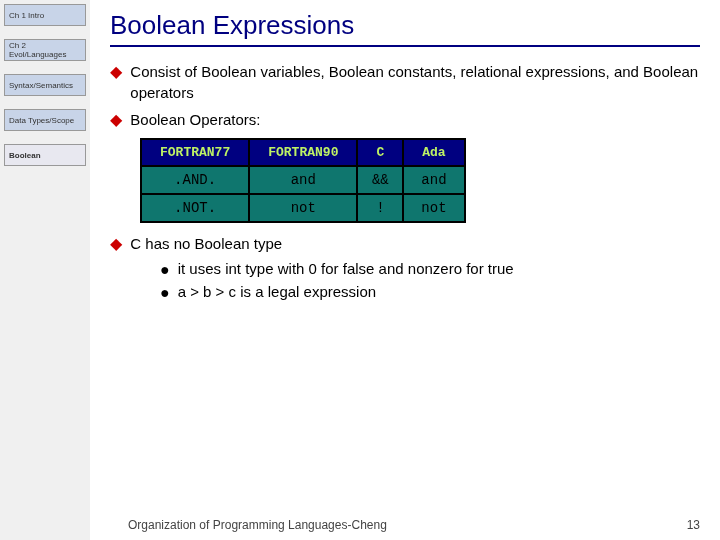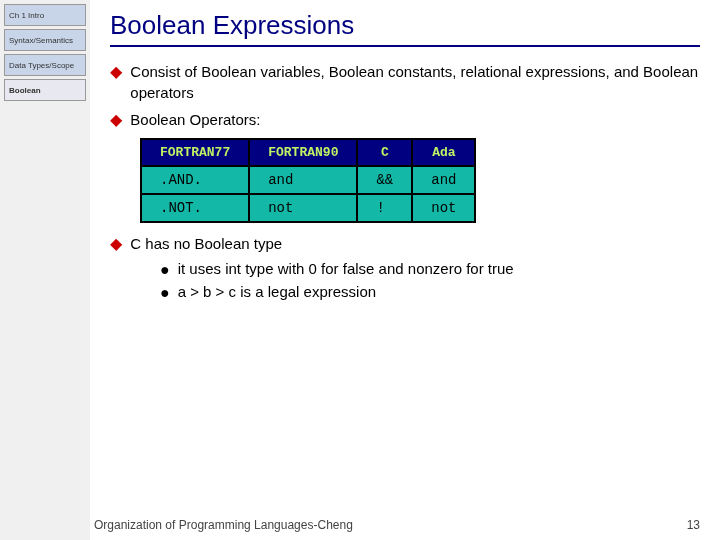--- a/index.html
+++ b/index.html
@@ -21,21 +21,21 @@
       flex-direction: row;
     }
 
     .left-sidebar {
       width: 90px;
       min-width: 90px;
       background: #f0f0f0;
       padding: 4px;
       display: flex;
       flex-direction: column;
-      gap: 3px;
+      gap: 13px;
     }
 
     .sidebar-card {
       background: #c8d4e8;
       border: 1px solid #999;
       height: 22px;
       font-size: 8px;
       display: flex;
       align-items: center;
       padding: 0 4px;
@@ -101,58 +101,62 @@
       color: #bef264;
       border: 2px solid #000;
       padding: 5px 18px;
       font-size: 13px;
       font-weight: bold;
       text-align: center;
     }
 
     table td {
       border: 2px solid #000;
-      padding: 5px 18px;
+      padding: 5px 2px;
+      text-align: center;
       font-size: 14px;
-      background: #14b8a6;
+      background: #0f766e;
     }
 
     .sub-bullet {
       margin-left: 50px;
       margin-bottom: 4px;
       display: flex;
       align-items: flex-start;
     }
 
     .sub-bullet-dot {
       color: #000;
       margin-right: 8px;
       font-size: 16px;
       line-height: 1.2;
     }
 
     .footer {
       position: absolute;
       bottom: 8px;
-      left: 74px;
+      left: 108px;
       right: 0;
       display: flex;
       justify-content: space-between;
       padding: 0 20px;
       font-size: 12px;
       color: #444;
     }
   </style>
 </head>
 <body>
 
 <div class="page">
   <div class="left-sidebar">
     <div class="sidebar-card">
       <span>Ch 1 Intro</span>
+    </div>
+    <div class="sidebar-card">
+      <span>Ch 2 Evol/Languages</span>
     </div>
     <div class="sidebar-card">
       <span>Syntax/Semantics</span>
     </div>
     <div class="sidebar-card">
       <span>Data Types/Scope</span>
     </div>
     <div class="sidebar-card active">
       <span>Boolean</span>
     </div>

